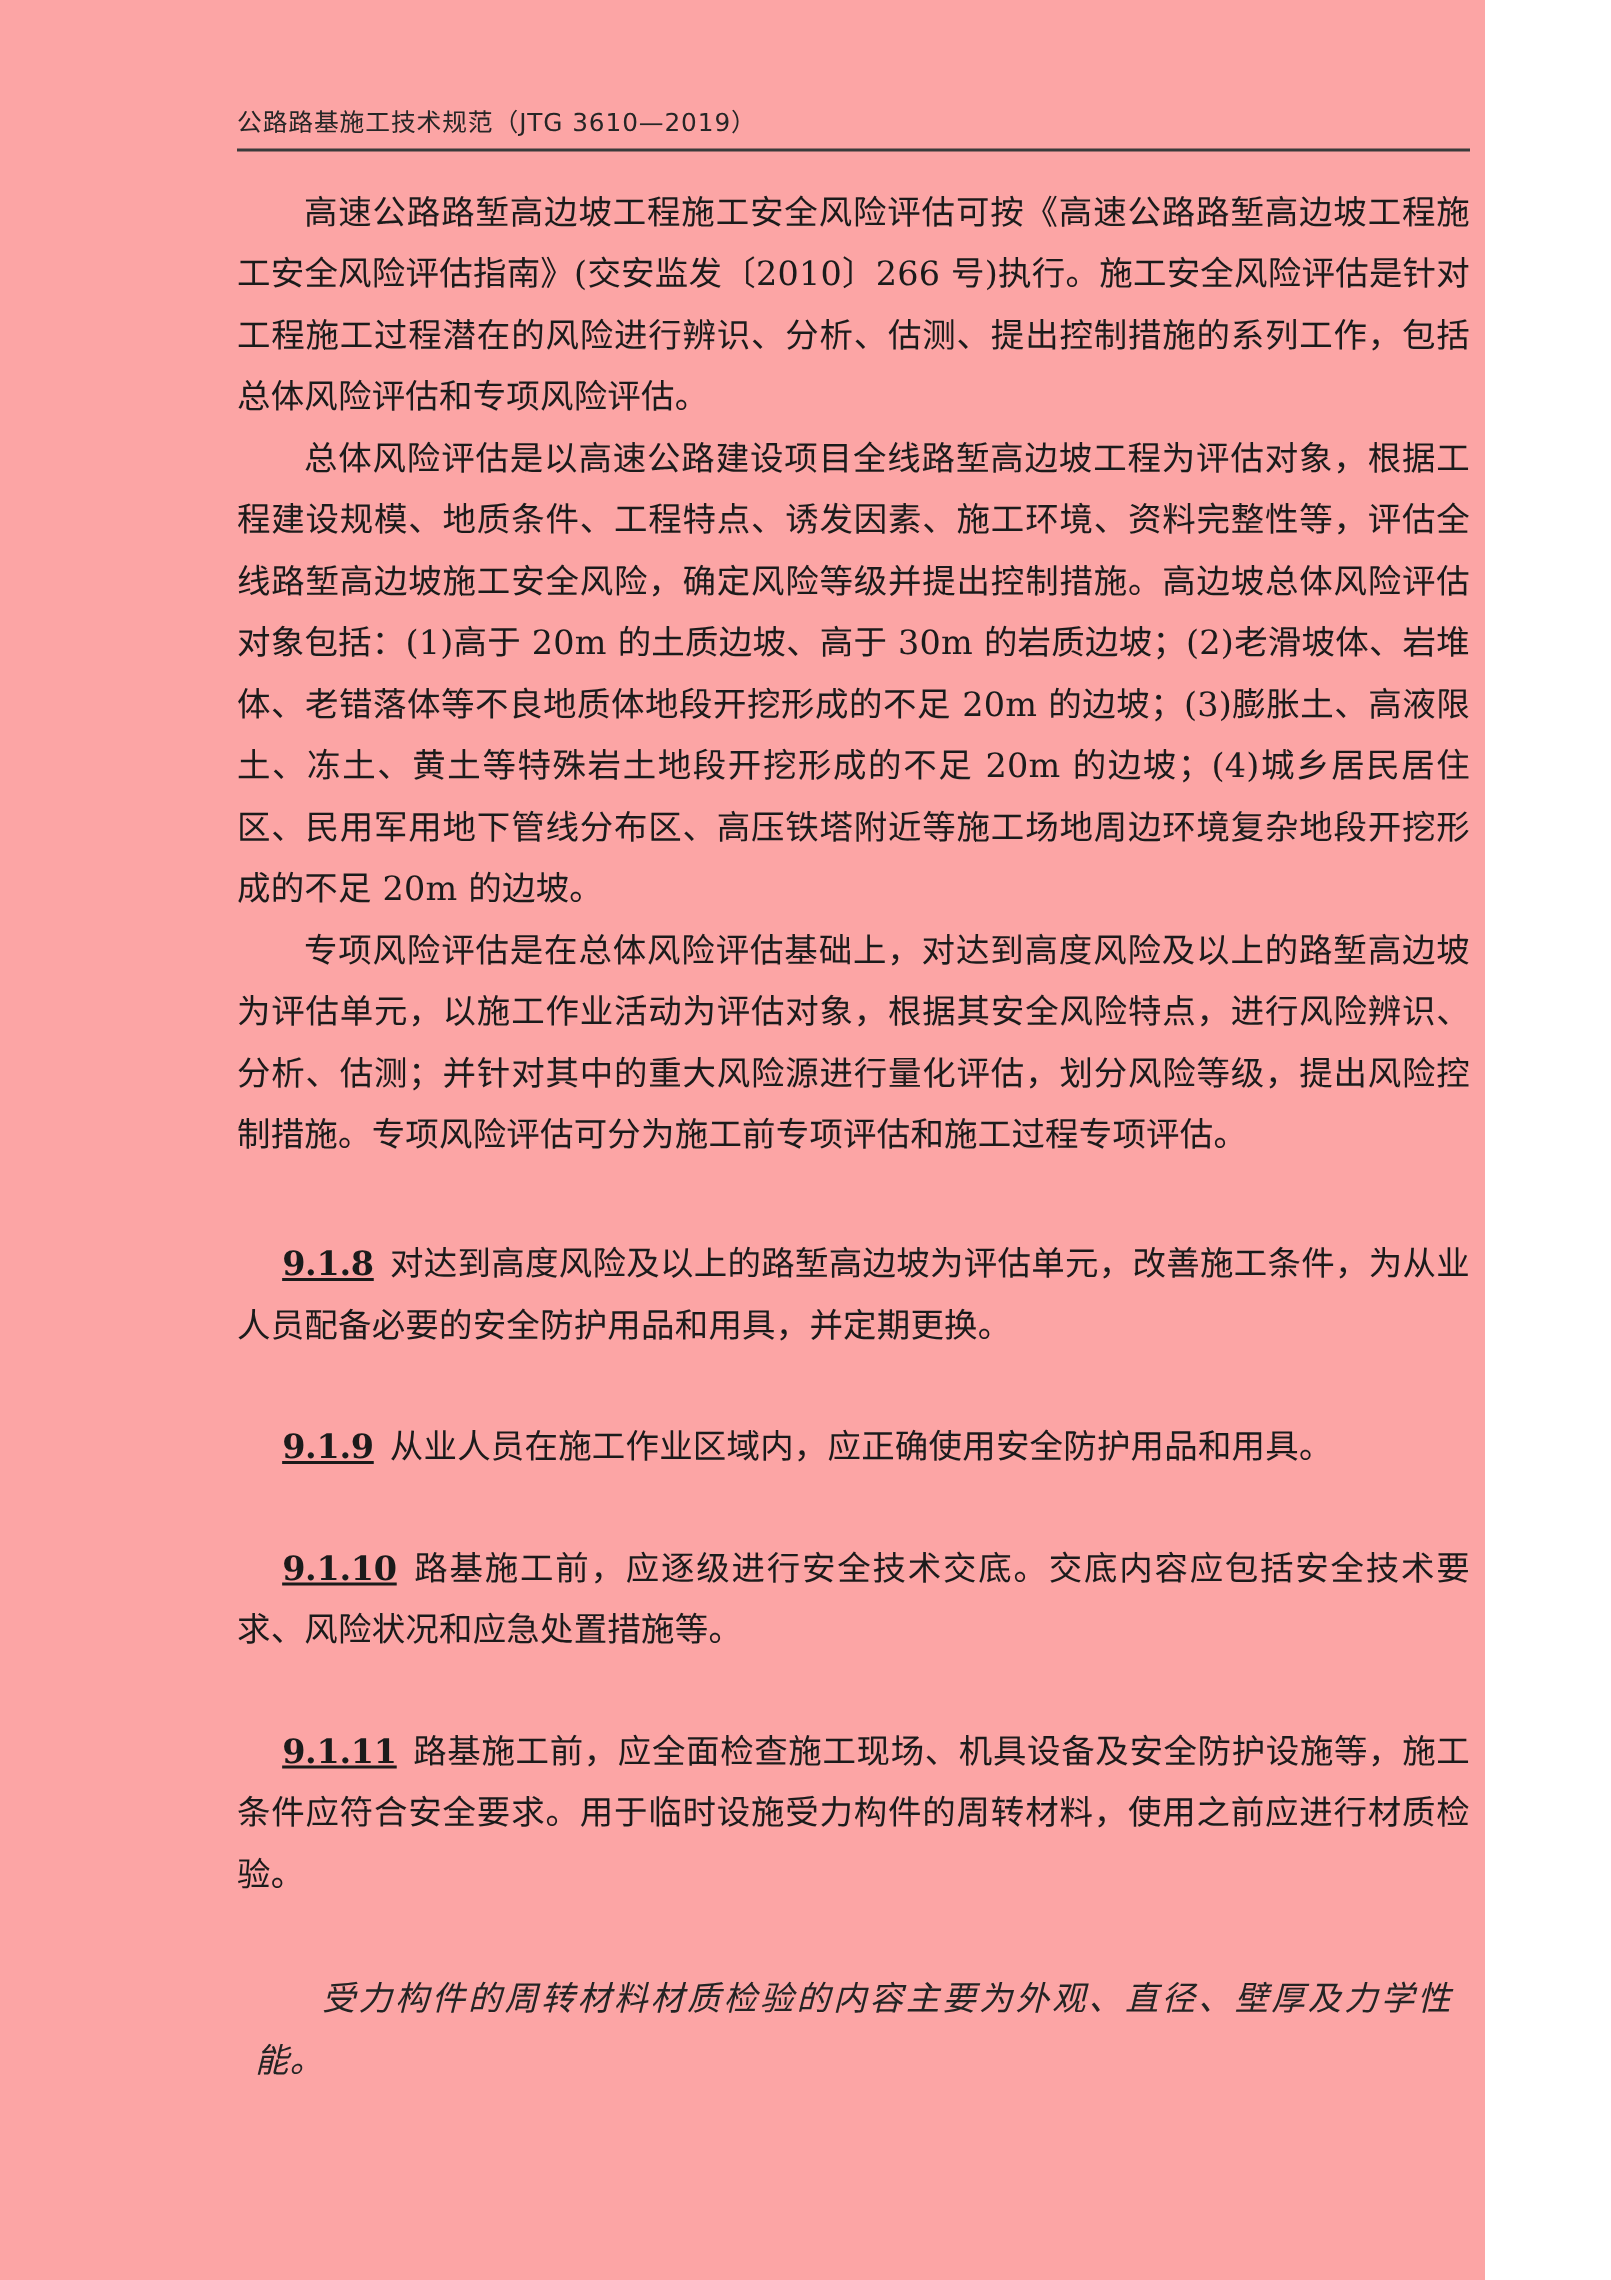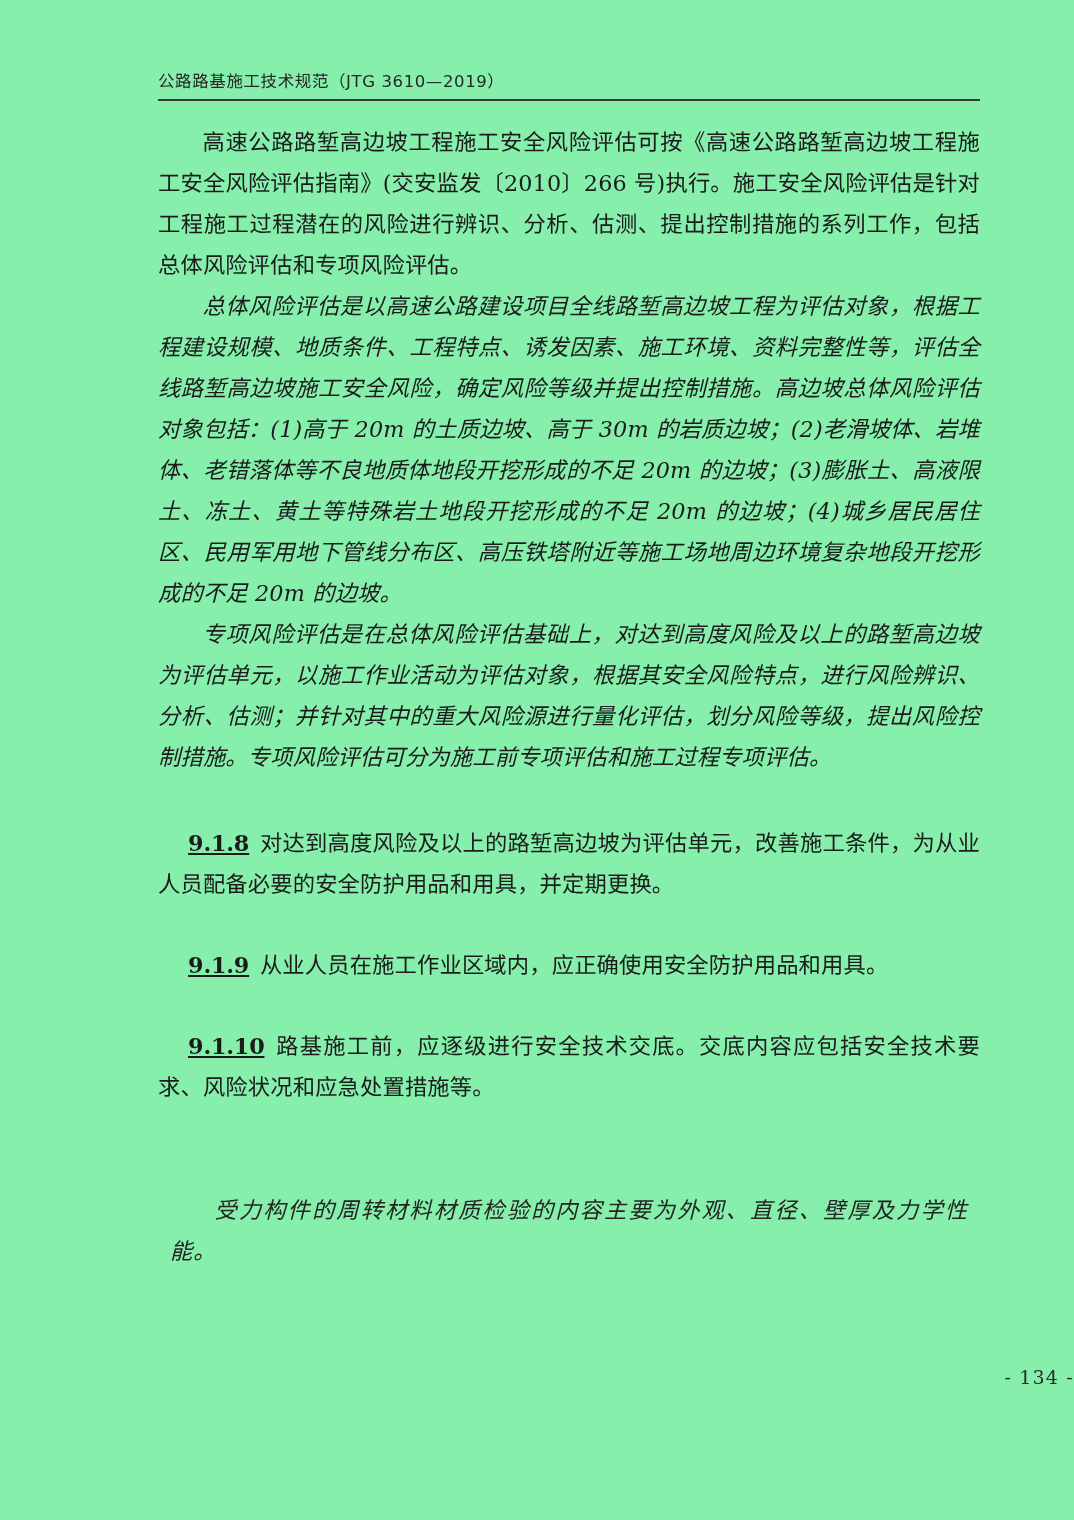--- a/index.html
+++ b/index.html
@@ -4,23 +4,23 @@
 <title>公路路基施工技术规范</title>
 <style>
   html, body {
     margin: 0;
     padding: 0;
     background: #ffffff;
   }
 
   .page {
     position: relative;
-    width: 1074px;
+    width: 990px;
     height: 1520px;
-    background: #86efac;
+    background: #fca5a5;
     box-sizing: border-box;
     font-family: "DejaVu Serif", "Liberation Serif", serif;
     color: #1a1a1a;
     overflow: hidden;
   }
 
   
   .header {
     position: absolute;
     left: 158px;
@@ -57,21 +57,21 @@
     font-size: 22.3px;
     line-height: 41px;
     text-align: justify;
     text-justify: inter-ideograph;
     letter-spacing: 0.15px;
     text-indent: 2em;
     color: #1b1b1b;
   }
 
   
-  p.para + p.para { margin-top: 0px; font-style: italic; }
+  p.para + p.para { margin-top: 0px; }
 
   .gap-lg { height: 45px; }
   .gap-md { height: 40px; }
   .gap-sm { height: 30px; }
 
   
   p.clause {
     margin: 0;
     font-size: 22.3px;
     line-height: 41px;
@@ -154,20 +154,21 @@
     <div class="gap-md"></div>
 
     <p class="clause"><span class="clause-no">9.1.9</span><span>从业人员在施工作业区域内，应正确使用安全防护用品和用具。</span></p>
 
     <div class="gap-md"></div>
 
     <p class="clause"><span class="clause-no">9.1.10</span><span>路基施工前，应逐级进行安全技术交底。交底内容应包括安全技术要求、风险状况和应急处置措施等。</span></p>
 
     <div class="gap-md"></div>
 
+    <p class="clause"><span class="clause-no">9.1.11</span><span>路基施工前，应全面检查施工现场、机具设备及安全防护设施等，施工条件应符合安全要求。用于临时设施受力构件的周转材料，使用之前应进行材质检验。</span></p>
 
     <div class="gap-sm"></div>
 
 
     <p class="explain">受力构件的周转材料材质检验的内容主要为外观、直径、壁厚及力学性能。</p>
 
   </div>
 
   <div class="footer">
     <span class="page-number">- 134 -</span>

